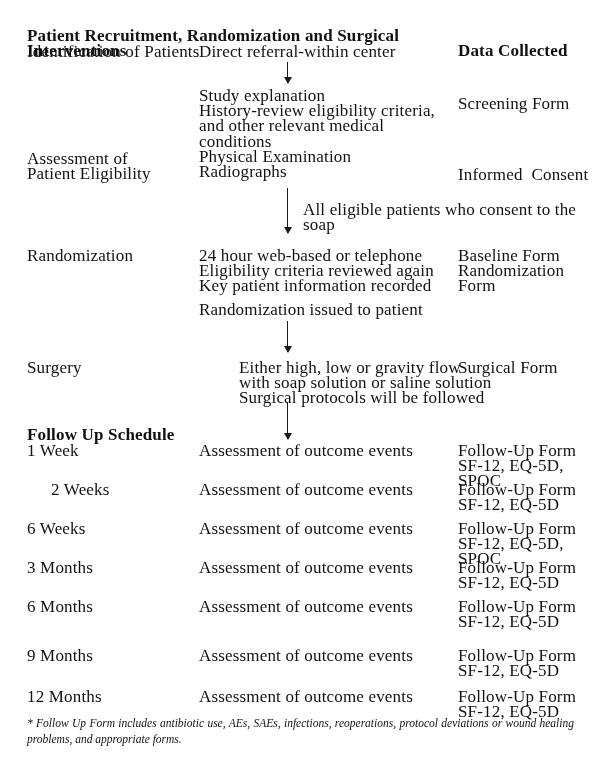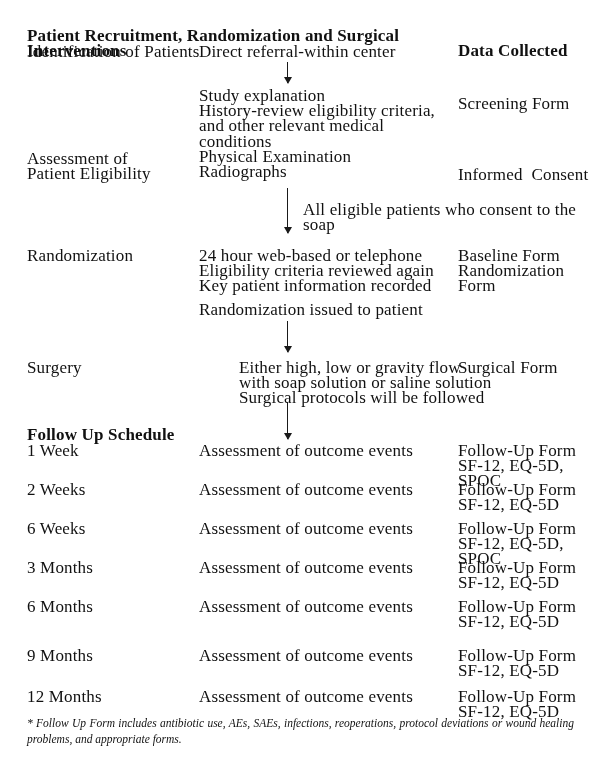--- a/index.html
+++ b/index.html
@@ -126,21 +126,21 @@
 
   <div class="arrow" style="top:402px; height:37px;"></div>
 
   <div class="tblk bold col-left" style="top:427px;">Follow Up Schedule</div>
 
   <div class="tblk col-left" style="top:443px;">1 Week</div>
   <div class="tblk col-mid" style="top:443px;">Assessment of outcome events</div>
   <div class="tblk col-right" style="top:443px;">Follow-Up Form
 SF-12, EQ-5D, SPOC</div>
 
-  <div class="tblk col-left" style="top:482px;">2 Weeks</div>
+  <div class="tblk col-left" style="top:482px;margin-left:24px;">2 Weeks</div>
   <div class="tblk col-mid" style="top:482px;">Assessment of outcome events</div>
   <div class="tblk col-right" style="top:482px;">Follow-Up Form
 SF-12, EQ-5D</div>
 
   <div class="tblk col-left" style="top:521px;">6 Weeks</div>
   <div class="tblk col-mid" style="top:521px;">Assessment of outcome events</div>
   <div class="tblk col-right" style="top:521px;">Follow-Up Form
 SF-12, EQ-5D, SPOC</div>
 
   <div class="tblk col-left" style="top:560px;">3 Months</div>

